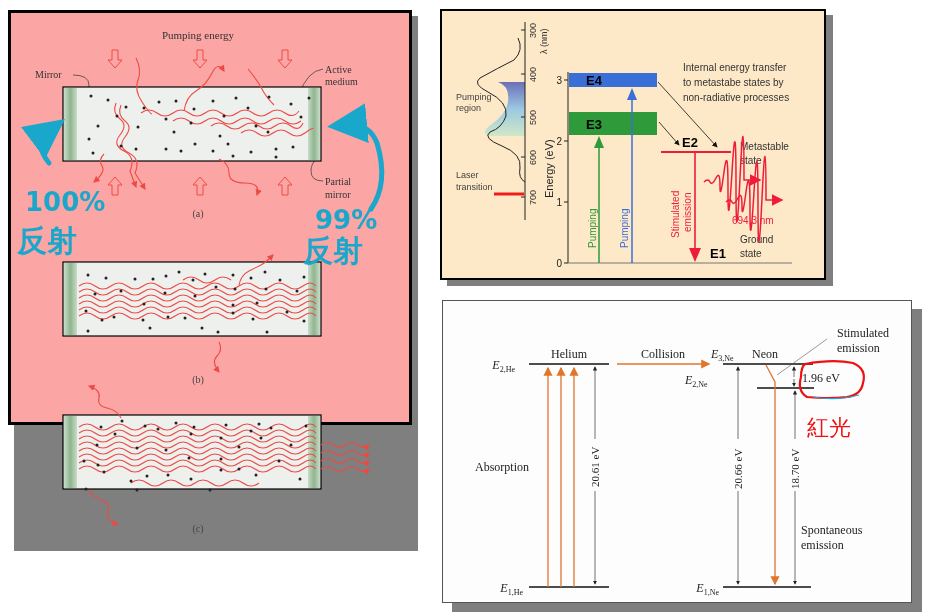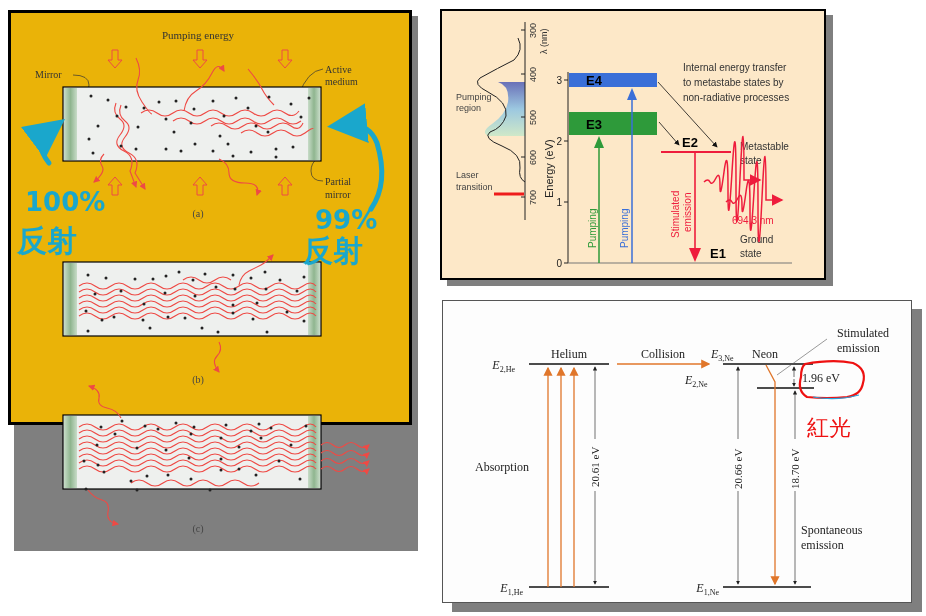--- a/index.html
+++ b/index.html
@@ -1,19 +1,19 @@
 <!DOCTYPE html>
 <html><head>
 <meta charset="utf-8">
 <style>
   html,body{margin:0;padding:0;background:#ffffff;}
   body{width:926px;height:616px;position:relative;overflow:hidden;font-family:"Liberation Serif",serif;}
   .panel{position:absolute;box-sizing:border-box;}
   .shadow{position:absolute;background:#7f7f7f;}
-  #left-panel{left:8px;top:10px;width:404px;height:415px;border:3px solid #000;background:#eab308;}
+  #left-panel{left:8px;top:10px;width:404px;height:415px;border:3px solid #000;background:#fca5a5;}
   #tr-panel{left:440px;top:9px;width:386px;height:271px;border:2px solid #000;background:#fde8c8;}
   #br-panel{left:442px;top:300px;width:470px;height:303px;border:1px solid #555;background:#fdfdfd;}
   svg{position:absolute;left:0;top:0;}
   .serif{font-family:"Liberation Serif",serif;}
   .sans{font-family:"Liberation Sans",sans-serif;}
   .hand{font-family:"DejaVu Sans",sans-serif;font-weight:bold;fill:#1aa7cc;}
 </style>
 </head>
 <body>
 

